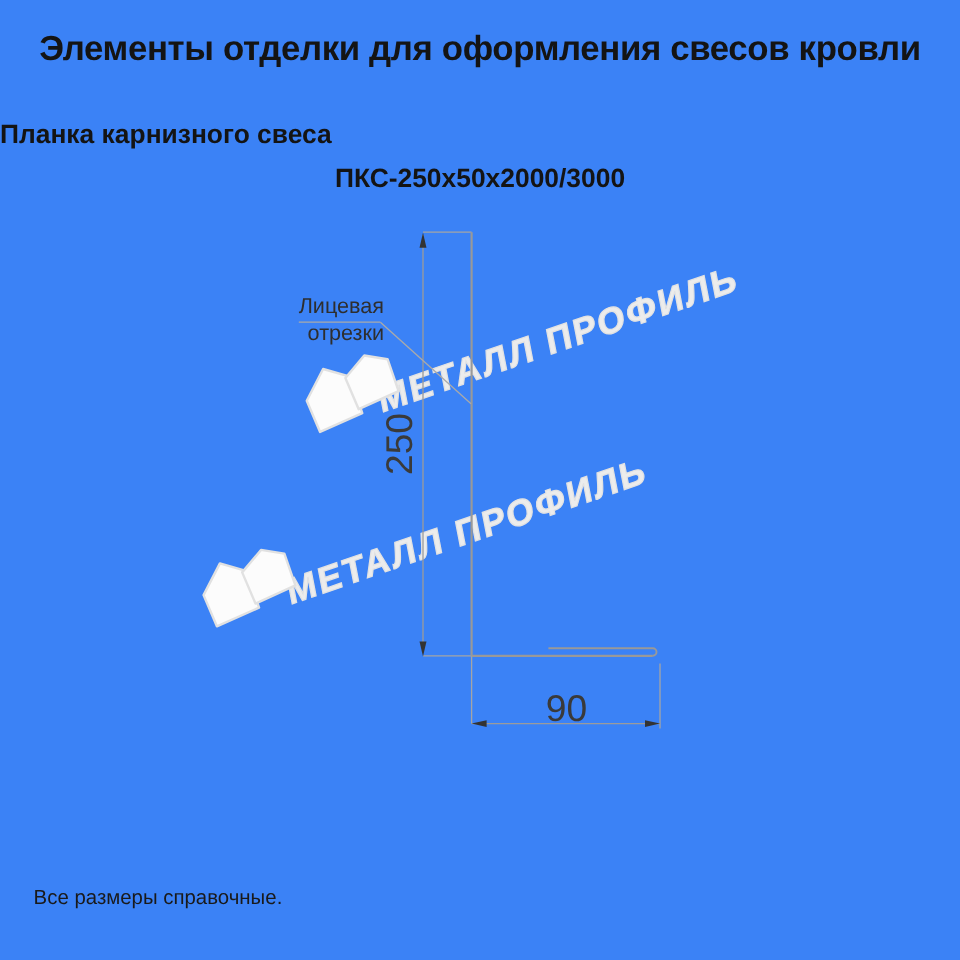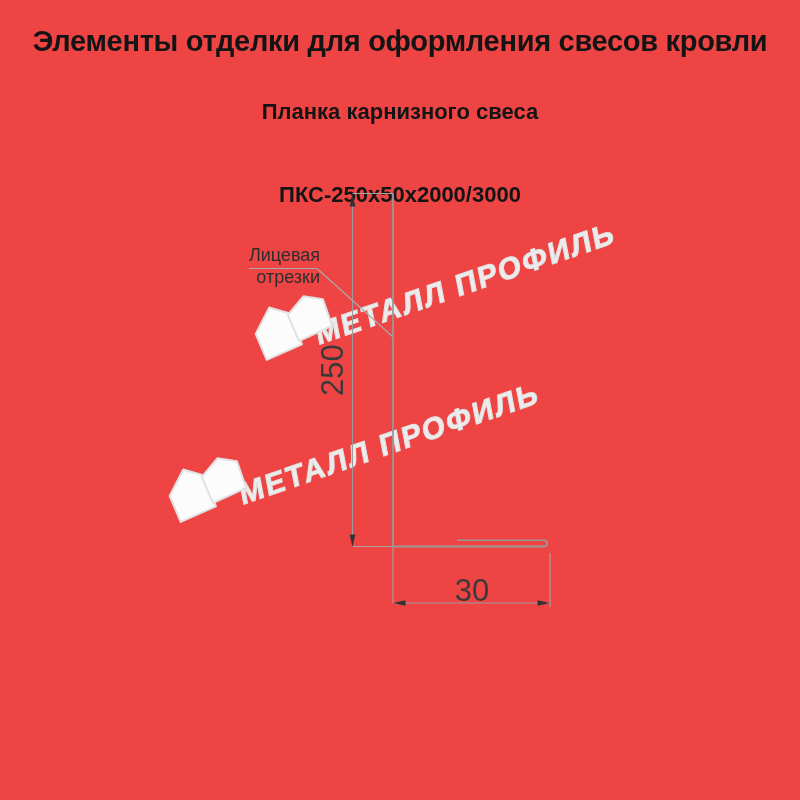--- a/index.html
+++ b/index.html
@@ -1,30 +1,30 @@
 <!DOCTYPE html>
 <html><head>
 <meta charset="utf-8">
 <style>
   html,body{margin:0;padding:0;background:#ffffff;}
   .page{
-    position:relative;width:800px;height:800px;background:#ef4444;overflow:hidden;
+    position:relative;width:800px;height:800px;background:#3b82f6;overflow:hidden;
     font-family:"Liberation Sans", sans-serif;color:#1a1a1a;
   }
   .title{
     position:absolute;top:25px;left:0;width:800px;text-align:center;
     font-size:29px;font-weight:bold;letter-spacing:-0.3px;color:#141414;
   }
   .subtitle{
-    position:absolute;top:99px;left:0;width:800px;text-align:center;
+    position:absolute;top:99px;left:0;width:800px;
     font-size:22px;font-weight:bold;color:#141414;
   }
   .model{
     position:absolute;top:136px;left:0;width:800px;text-align:center;
-    font-size:22px;font-weight:bold;color:#141414;margin-top:46px;
+    font-size:22px;font-weight:bold;color:#141414;
   }
   .wm-text{
     position:absolute;white-space:nowrap;font-weight:bold;font-size:30px;
     color:#ececec;-webkit-text-stroke:1px #e2e2e2;letter-spacing:2px;
     transform-origin:left center;
   }
   .wm-upper{left:316px;top:318px;transform:rotate(-19deg) skewX(-8deg);}
   .wm-lower{left:240px;top:478px;transform:rotate(-19deg) skewX(-8deg);}
   .drawing-svg{position:absolute;left:0;top:0;width:800px;height:800px;}
   .face-label{
@@ -91,19 +91,20 @@
   <div class="face-label">
     <div>Лицевая</div>
     <div>отрезки</div>
   </div>
 
   <div class="dim-250">
     <span>250</span>
   </div>
 
   <div class="dim-50">
-    <span>30</span>
+    <span>90</span>
   </div>
 
   <div class="notes">
+    <div>Все размеры справочные.</div>
   </div>
 
 </div>
 
 </body></html>

